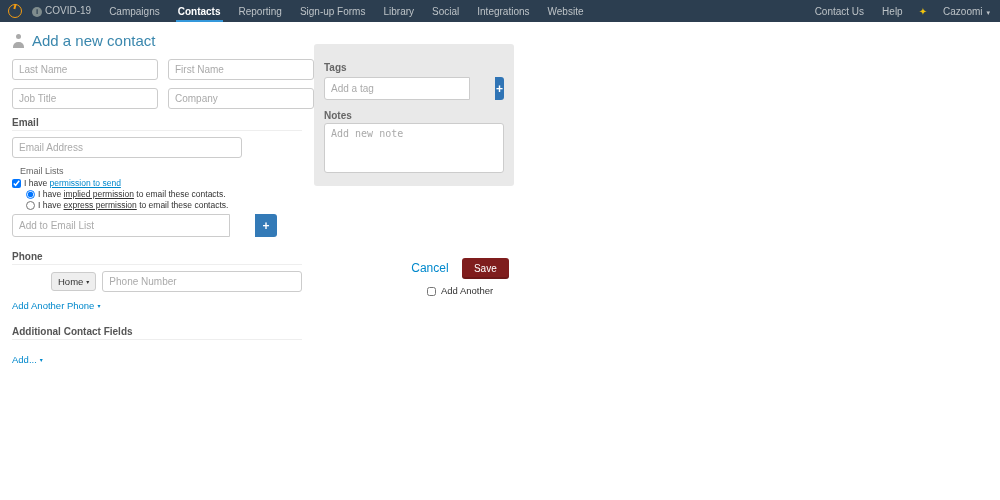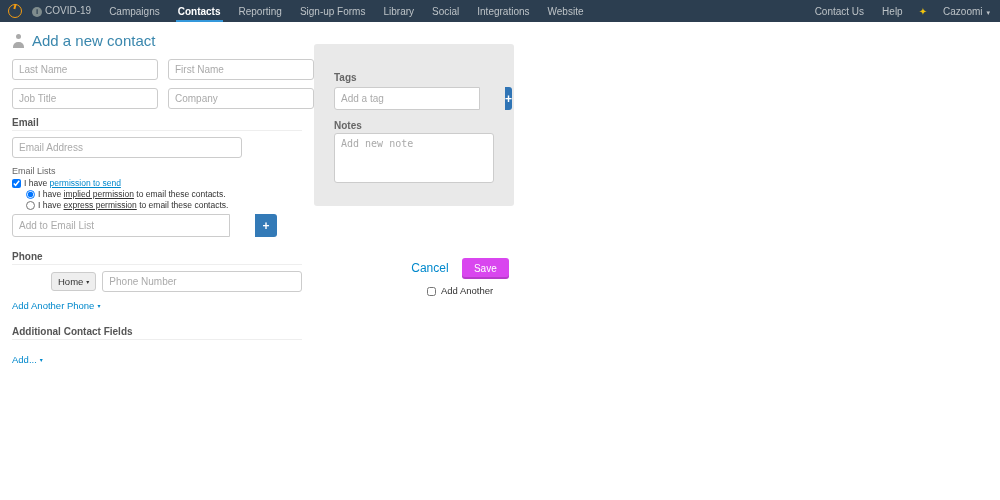--- a/index.html
+++ b/index.html
@@ -36,48 +36,48 @@
 input[type=text], textarea {
   border: 1px solid #ccc; border-radius: 3px; padding: 4px 6px;
   font-size: 10px; color: #555; background: #fff;
 }
 input[type=text]::placeholder, textarea::placeholder { color: #aaa; }
 .section-label { font-size: 10px; font-weight: bold; color: #555; margin: 8px 0 2px; }
 .divider { border-bottom: 1px solid #eee; margin-bottom: 6px; }
 
 .email-input { width: 230px; }
 
-.sub-label { font-size: 9px; color: #666; margin: 8px 0 2px; }
+.sub-label { font-size: 9px; color: #666; margin: 8px 8px 2px; }
 .perm-row { font-size: 8.5px; color: #333; display:flex; align-items:center; gap:3px; margin-bottom:1px;}
 .perm-row.indent { margin-left: 14px; }
 .perm-row a, .perm-row .uline { color: #0088cc; text-decoration: underline; }
 .perm-row .uline.dark { color:#333; text-decoration: underline; }
 .perm-row input { width:9px; height:9px; }
 
 .input-group { display:flex; margin-top:4px;gap:25px; }
 .input-group input { flex:1; border-top-right-radius:0; border-bottom-right-radius:0; padding:5px 6px; }
 .addon-btn { background:#2f74b5; color:#fff; border:none; width:22px; display:flex; align-items:center; justify-content:center; border-radius:0 3px 3px 0; font-size:12px; font-weight:bold; cursor:pointer;}
 .addon-btn.alt { background:#337ab7; }
 
 .phone-row { display:flex; gap:6px; align-items:center;padding-left:39px;}
 .phone-type-btn { background:#eee; border:1px solid #ccc; border-radius:3px; padding:3px 6px; font-size:9.5px; color:#333; cursor:pointer; display:flex; align-items:center; gap:3px;}
 .phone-type-btn .caret { font-size:6px;}
 .phone-row input { flex:1; }
 
 .link-action { color:#0088cc; font-size:9.5px; cursor:pointer; margin-top:8px; display:inline-flex; align-items:center; gap:3px;}
 .link-action .caret { font-size:6px; }
 
 
-.card { background:#e9e9e9; border-radius:3px; padding:20px; margin-top: 12px;}
+.card { background:#e9e9e9; border-radius:3px; padding:10px; margin-top: 12px;}
 .card .section-label { color:#666; font-weight:bold; font-size:10px; }
 .card .input-group { margin-bottom:10px;}
 .card .input-group input { background:#fff; }
 .card textarea { width:100%; height:50px; resize:none; }
 .cancel-link { color:#0088cc; font-size:12px; margin-right:10px; cursor:pointer;}
-.save-btn { background:#d946ef; color:#fff; border:none; border-radius:3px; padding:5px 12px; font-size:10px; cursor:pointer; box-shadow: inset 0 -2px 0 rgba(0,0,0,0.15); }
+.save-btn { background:#7f1d1d; color:#fff; border:none; border-radius:3px; padding:5px 12px; font-size:10px; cursor:pointer; box-shadow: inset 0 -2px 0 rgba(0,0,0,0.15); }
 .add-another-row { font-size:9.5px; color:#333; text-align:right; margin-top:6px;}
 .add-another-row input { vertical-align:middle; margin-right:3px; width:9px; height:9px;}
 
 </style>
 </head>
 <body>
 
 <div class="topnav">
   <div class="logo"></div>
   <div class="nav-left">

